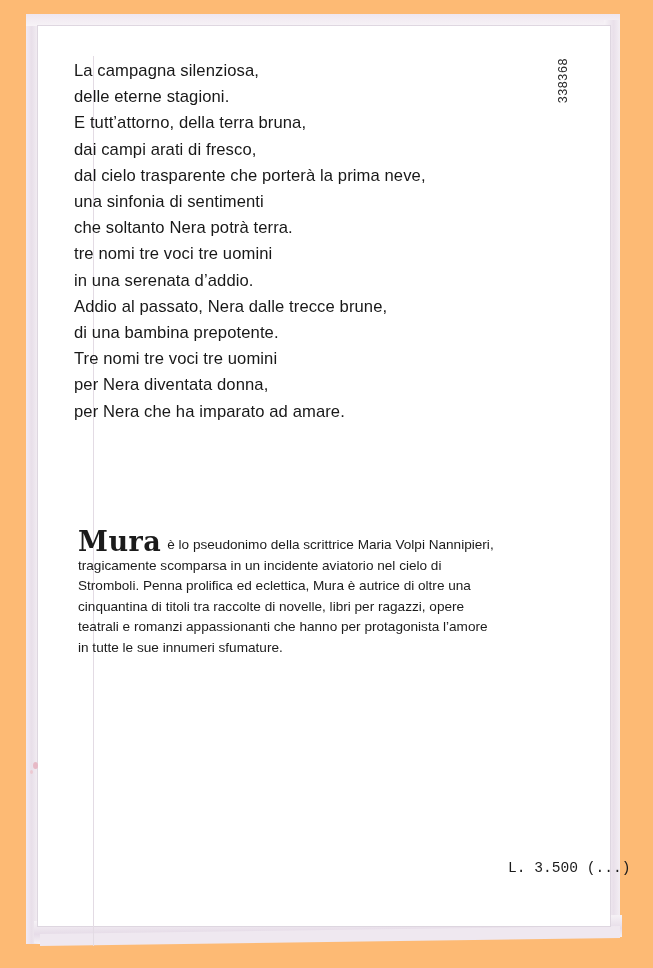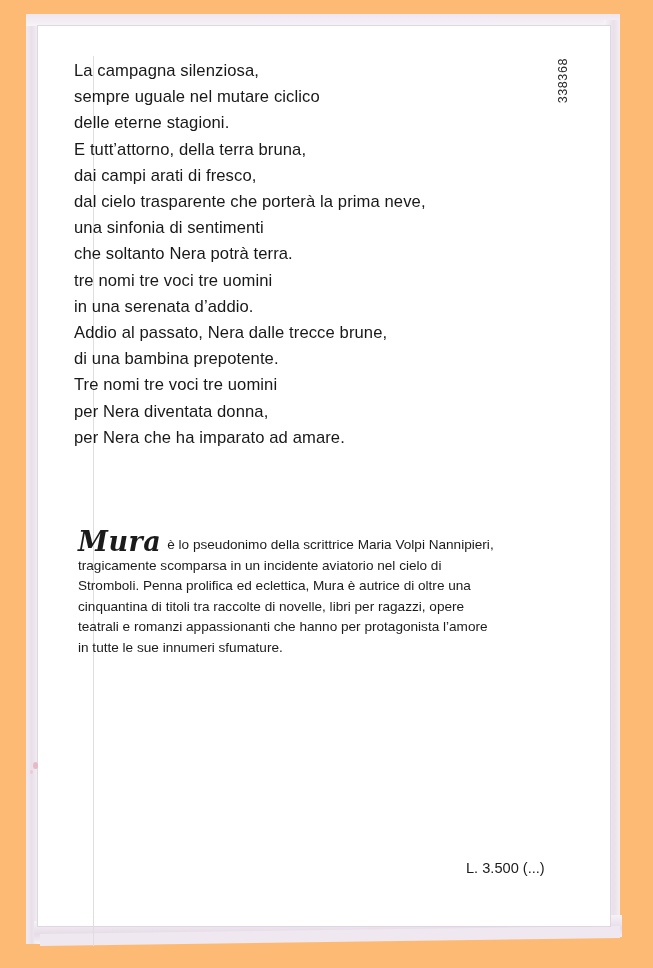--- a/index.html
+++ b/index.html
@@ -118,41 +118,41 @@
     position: absolute;
     left: 78px;
     top: 528px;
     width: 420px;
     color: #1b1b1b;
     font-size: 13.6px;
     line-height: 20.6px;
   }
   .bio .author-name {
     font-family: "DejaVu Serif", serif;
-    font-style: italic;
     font-weight: 700;
     font-size: 27px;
     line-height: 27px;
     letter-spacing: 0.5px;
     padding-right: 6px;
     vertical-align: -2px;
   }
   .bio p {
     margin: 0;
     text-align: left;
   }
 
   
   .price {
     position: absolute;
-    left: 466px;
+    left: 508px;
     top: 860px;
     font-size: 14.6px;
     color: #1b1b1b;
     white-space: nowrap;
+    font-family: Liberation Mono, monospace;
   }
 </style>
 </head>
 <body>
 
 <div class="scan">
 
   <div class="cover-edge-left"></div>
   <div class="cover-edge-top"></div>
   <div class="cover-edge-right"></div>
@@ -163,21 +163,20 @@
     <div class="gutter-line"></div>
   </div>
 
   <div class="speck speck-a"></div>
   <div class="speck speck-b"></div>
 
   <div class="cat-number">338368</div>
 
   <div class="poem">
     <div class="line">La campagna silenziosa,</div>
-    <div class="line">sempre uguale nel mutare ciclico</div>
     <div class="line">delle eterne stagioni.</div>
     <div class="line">E tutt’attorno, della terra bruna,</div>
     <div class="line">dai campi arati di fresco,</div>
     <div class="line">dal cielo trasparente che porterà la prima neve,</div>
     <div class="line">una sinfonia di sentimenti</div>
     <div class="line">che soltanto Nera potrà terra.</div>
     <div class="line">tre nomi tre voci tre uomini</div>
     <div class="line">in una serenata d’addio.</div>
     <div class="line">Addio al passato, Nera dalle trecce brune,</div>
     <div class="line">di una bambina prepotente.</div>

